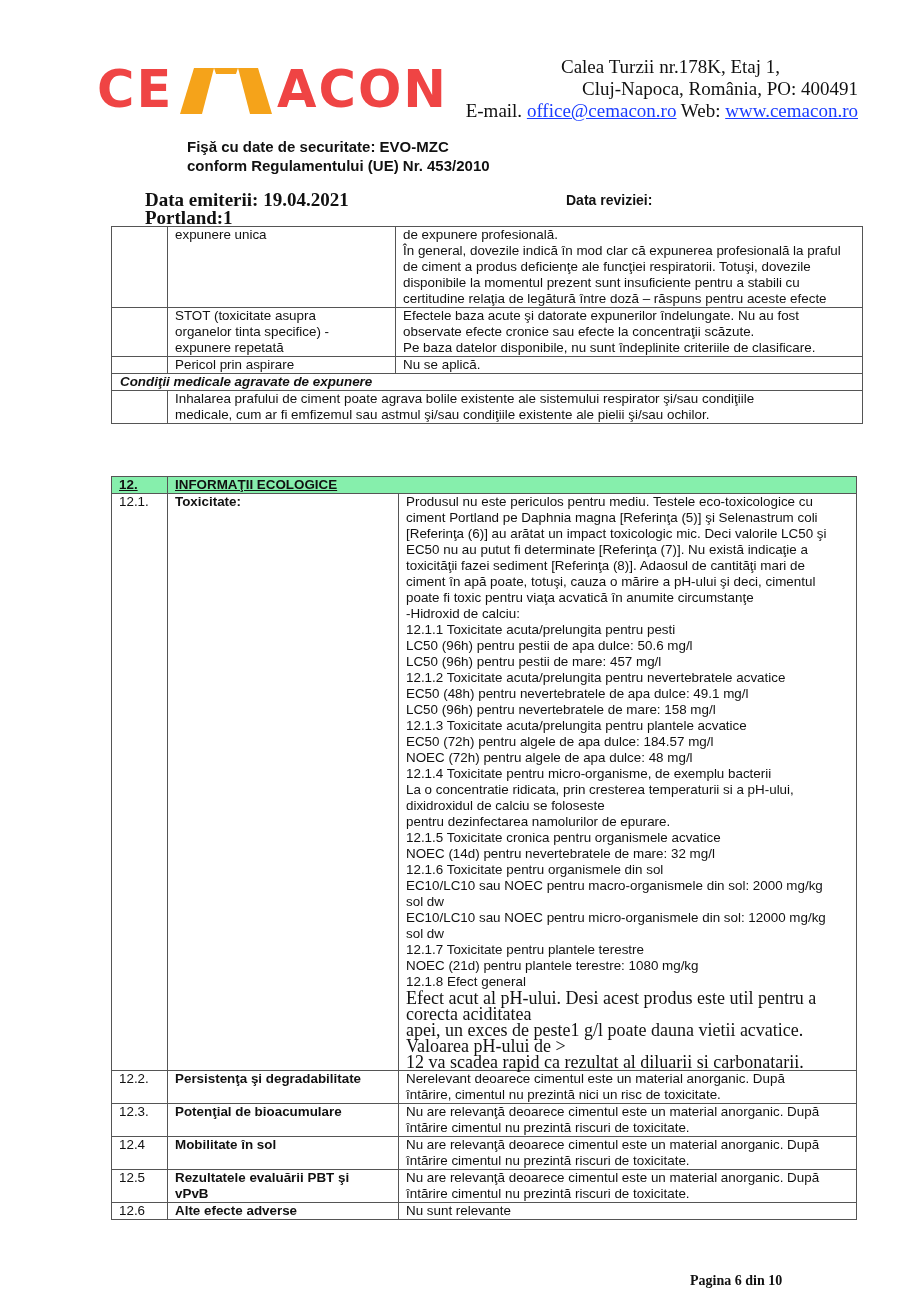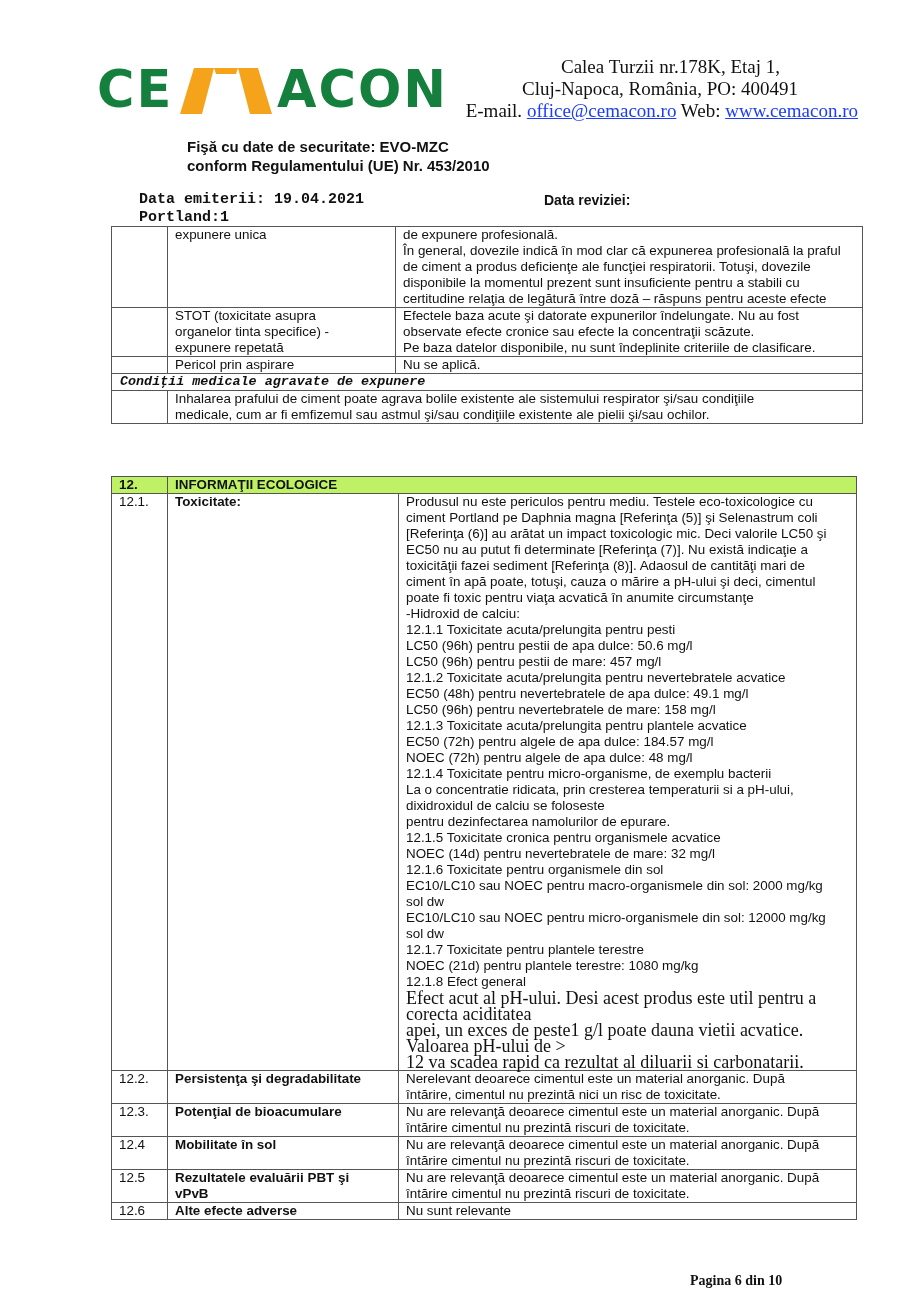--- a/index.html
+++ b/index.html
@@ -1,36 +1,36 @@
 <!DOCTYPE html>
 <html><head>
 <meta charset="utf-8">
 <style>
   html, body { margin:0; padding:0; background:#ffffff; }
   body { width:920px; height:1300px; position:relative; overflow:hidden; color:#111; }
 
   
   .logo { position:absolute; left:97px; top:68px; width:290px; height:46px; }
-  .logo-text { position:absolute; top:-6px; font-family:"DejaVu Sans", sans-serif; font-weight:bold; font-size:51px; letter-spacing:2px; color:#15803d; line-height:56px; }
+  .logo-text { position:absolute; top:-6px; font-family:"DejaVu Sans", sans-serif; font-weight:bold; font-size:51px; letter-spacing:2px; color:#ef4444; line-height:56px; }
 
   
   .address { position:absolute; right:62px; top:56px; text-align:right; font-family:"Liberation Serif", serif; font-size:19px; line-height:22px; color:#111; }
   .address .l1 { margin-right:78px; }
-  .address .l2 { margin-right:60px; }
+  .address .l2 { }
   .address a { color:#1a3cff; text-decoration:underline; }
 
   .doc-title { position:absolute; left:187px; top:137px; font-family:"Liberation Sans", sans-serif; font-weight:bold; font-size:15px; line-height:19px; }
-  .issue { position:absolute; left:139px; top:191px; font-family:Liberation Mono, monospace; font-weight:bold; font-size:15px; line-height:18px; }
-  .revision { position:absolute; left:544px; top:191px; font-family:"Liberation Sans", sans-serif; font-weight:bold; font-size:14px; line-height:18px; }
+  .issue { position:absolute; left:145px; top:191px; font-family:Liberation Serif, serif; font-weight:bold; font-size:19px; line-height:18px; }
+  .revision { position:absolute; left:566px; top:191px; font-family:"Liberation Sans", sans-serif; font-weight:bold; font-size:14px; line-height:18px; }
 
   table { border-collapse:collapse; position:absolute; font-family:"Liberation Sans", sans-serif; font-size:13.4px; line-height:16px; }
   td { border:1px solid #555; vertical-align:top; padding:0 6px 0 7px; }
   .t1 { left:111px; top:226px; width:752px; }
   .t2 { left:111px; top:476px; width:746px; }
-  .hdr td { background:#bef264; font-weight:bold; }
+  .hdr td { background:#86efac; font-weight:bold;text-decoration:underline; }
   .bold { font-weight:bold; }
   .ital { font-style:italic; font-weight:bold; }
   .line { display:block; }
   .serifline { font-family:"Liberation Serif", serif; font-size:18px; line-height:16px; display:block; }
 
   .footer { position:absolute; left:690px; top:1273px; font-family:"Liberation Serif", serif; font-weight:bold; font-size:14px; }
 </style>
 </head>
 <body>
 
@@ -96,21 +96,21 @@
       <span class="line">observate efecte cronice sau efecte la concentraţii scăzute.</span>
       <span class="line">Pe baza datelor disponibile, nu sunt îndeplinite criteriile de clasificare.</span>
     </td>
   </tr>
   <tr>
     <td></td>
     <td>Pericol prin aspirare</td>
     <td>Nu se aplică.</td>
   </tr>
   <tr>
-    <td colspan="3" class="ital" style="padding-left:8px;font-family:Liberation Mono, monospace;">Condiţii medicale agravate de expunere</td>
+    <td colspan="3" class="ital" style="padding-left:8px;">Condiţii medicale agravate de expunere</td>
   </tr>
   <tr>
     <td></td>
     <td colspan="2">
       <span class="line">Inhalarea prafului de ciment poate agrava bolile existente ale sistemului respirator şi/sau condiţiile</span>
       <span class="line">medicale, cum ar fi emfizemul sau astmul şi/sau condiţiile existente ale pielii şi/sau ochilor.</span>
     </td>
   </tr>
 </tbody>
   </table>

